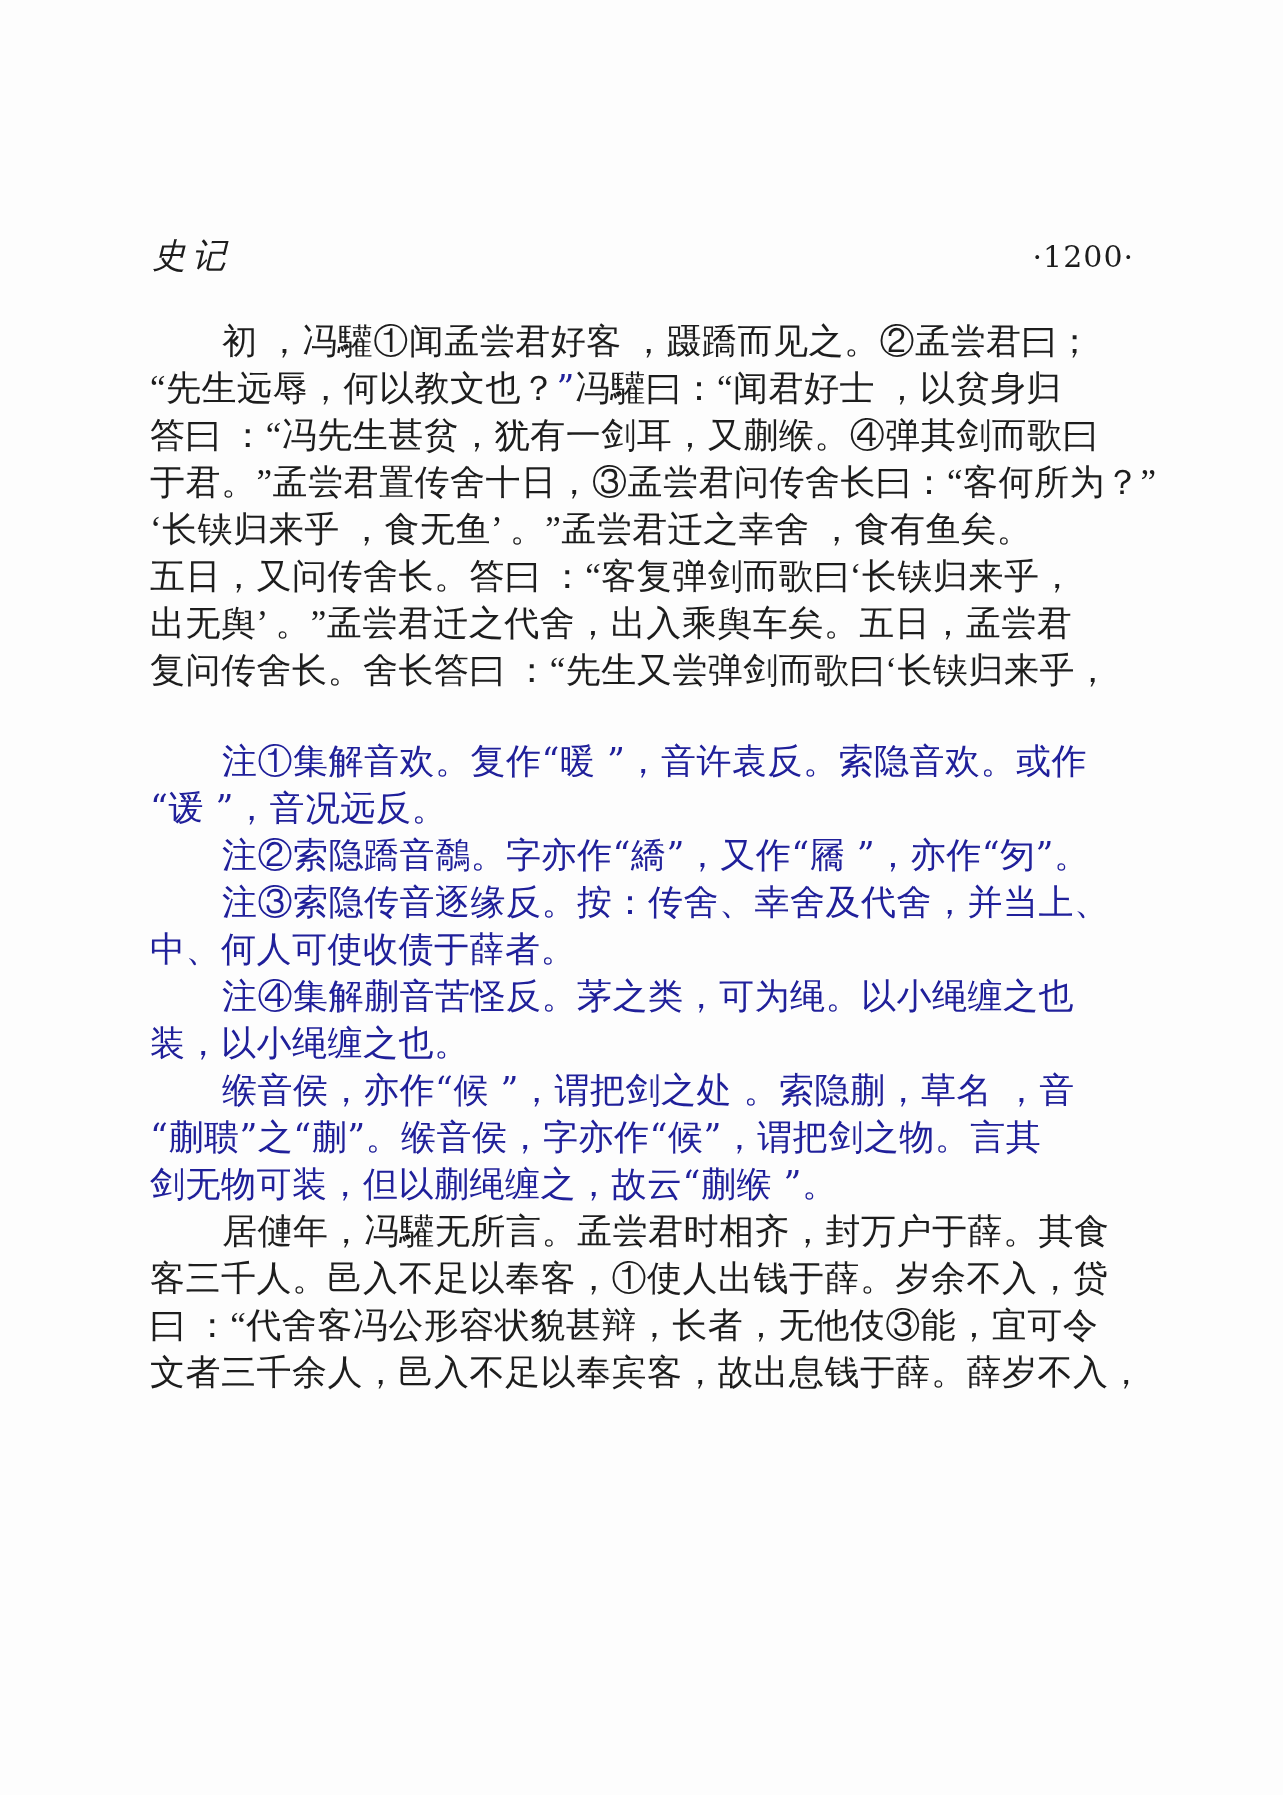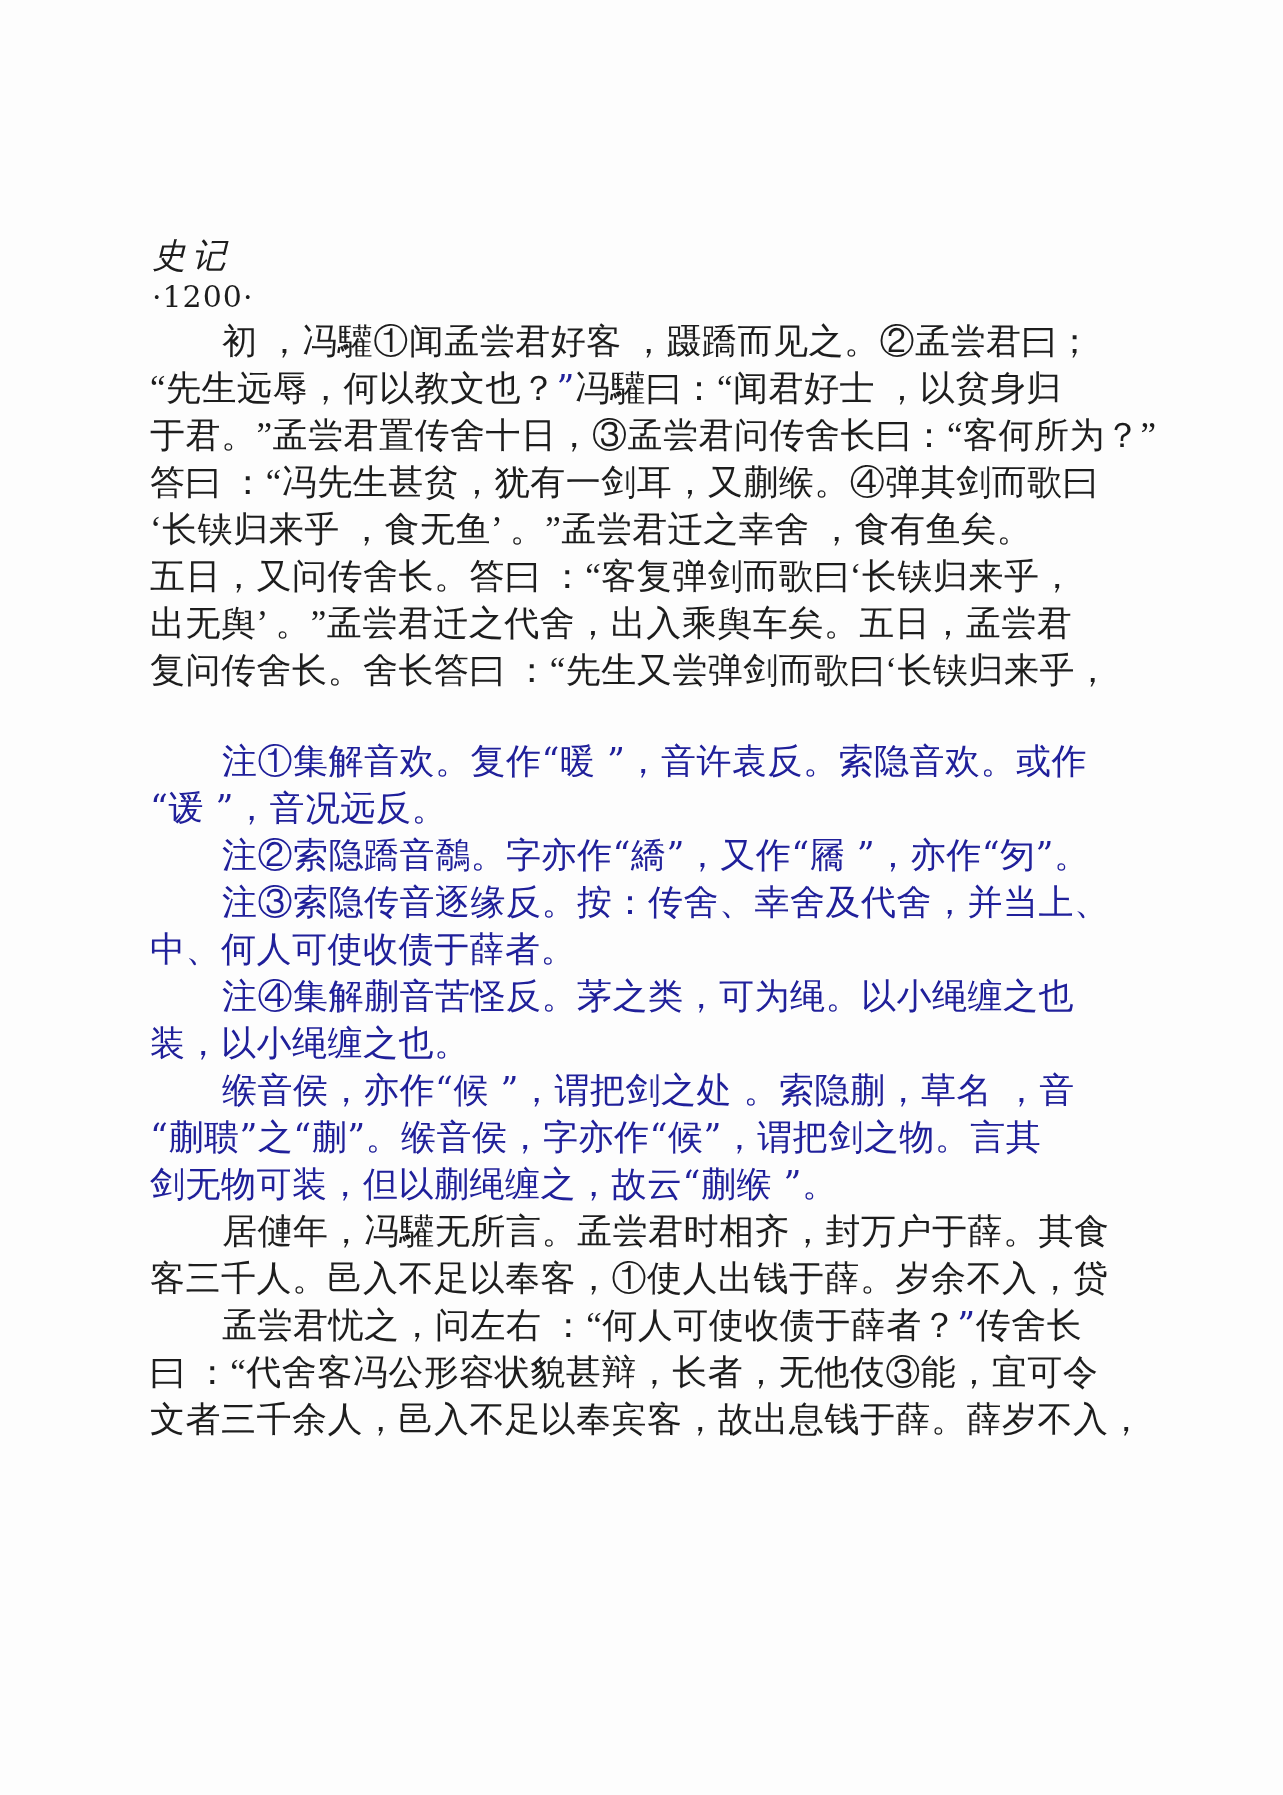--- a/index.html
+++ b/index.html
@@ -12,21 +12,20 @@
     font-family:"DejaVu Serif","Liberation Serif",serif;
     overflow:hidden;
   }
   .header{
     position:absolute;
     left:152px;top:233px;
     width:982px;
     display:flex;
     justify-content:space-between;
     align-items:baseline;
-    flex-direction:column;
   }
   .book-title{
     font-size:34px;
     font-style:italic;
     color:var(--main,#1d1d1d);
     letter-spacing:6px;
   }
   .page-number{
     font-size:30px;
     color:var(--main,#1d1d1d);
@@ -54,36 +53,35 @@
 <body>
 
 <div class="page" style="--main: #1d1d1d; --note: #20209a; background: rgb(253, 253, 253);">
   <div class="header">
     <span class="book-title">史记</span>
     <span class="page-number">·1200·</span>
   </div>
   <div class="body-text">
       <div class="line indent"><span class="c-main">初 ，冯驩①闻孟尝君好客 ，蹑蹻而见之。②孟尝君曰；</span></div>
       <div class="line"><span class="c-main">“先生远辱，何以教文也？</span><span class="c-note">”</span><span class="c-main">冯驩曰：“闻君好士 ，以贫身归</span></div>
+      <div class="line"><span class="c-main">答曰 ：“冯先生甚贫，犹有一剑耳，又蒯缑。④弹其剑而歌曰</span></div>
       <div class="line"><span class="c-main">于君。”孟尝君置传舍十日，③孟尝君问传舍长曰：“客何所为？”</span></div>
-      <div class="line"><span class="c-main">答曰 ：“冯先生甚贫，犹有一剑耳，又蒯缑。④弹其剑而歌曰</span></div>
       <div class="line"><span class="c-main">‘长铗归来乎 ，食无鱼’ 。”孟尝君迁之幸舍 ，食有鱼矣。</span></div>
       <div class="line"><span class="c-main">五日，又问传舍长。答曰 ：“客复弹剑而歌曰‘长铗归来乎，</span></div>
       <div class="line"><span class="c-main">出无舆’ 。”孟尝君迁之代舍，出入乘舆车矣。五日，孟尝君</span></div>
       <div class="line"><span class="c-main">复问传舍长。舍长答曰 ：“先生又尝弹剑而歌曰‘长铗归来乎，</span></div>
       <div class="gap"></div>
       <div class="line indent"><span class="c-note">注①集解音欢。复作“暖 ”，音许袁反。索隐音欢。或作</span></div>
       <div class="line"><span class="c-note">“谖 ”，音况远反。</span></div>
       <div class="line indent"><span class="c-note">注②索隐蹻音鷮。字亦作“繑”，又作“屩 ”，亦作“匇”。</span></div>
       <div class="line indent"><span class="c-note">注③索隐传音逐缘反。按：传舍、幸舍及代舍，并当上、</span></div>
       <div class="line"><span class="c-note">中、何人可使收债于薛者。</span></div>
       <div class="line indent"><span class="c-note">注④集解蒯音苦怪反。茅之类，可为绳。以小绳缠之也</span></div>
       <div class="line"><span class="c-note">装，以小绳缠之也。</span></div>
       <div class="line indent"><span class="c-note">缑音侯，亦作“候 ”，谓把剑之处 。索隐蒯，草名 ，音</span></div>
       <div class="line"><span class="c-note">“蒯聩”之“蒯”。缑音侯，字亦作“候”，谓把剑之物。言其</span></div>
       <div class="line"><span class="c-note">剑无物可装，但以蒯绳缠之，故云“蒯缑 ”。</span></div>
       <div class="line indent"><span class="c-main">居僆年，冯驩无所言。孟尝君时相齐，封万户于薛。其食</span></div>
       <div class="line"><span class="c-main">客三千人。邑入不足以奉客，①使人出钱于薛。岁余不入，贷</span></div>
-      <div class="line indent"><span class="c-main">孟尝君忧之，问左右 ：“何人可使收债于薛者？</span><span class="c-note">”</span><span class="c-main">传舍长</span></div>
       <div class="line"><span class="c-main">曰 ：“代舍客冯公形容状貌甚辩，长者，无他伎③能，宜可令</span></div>
       <div class="line"><span class="c-main">文者三千余人，邑入不足以奉宾客，故出息钱于薛。薛岁不入，</span></div>
     </div>
 </div>
 
 </body></html>

